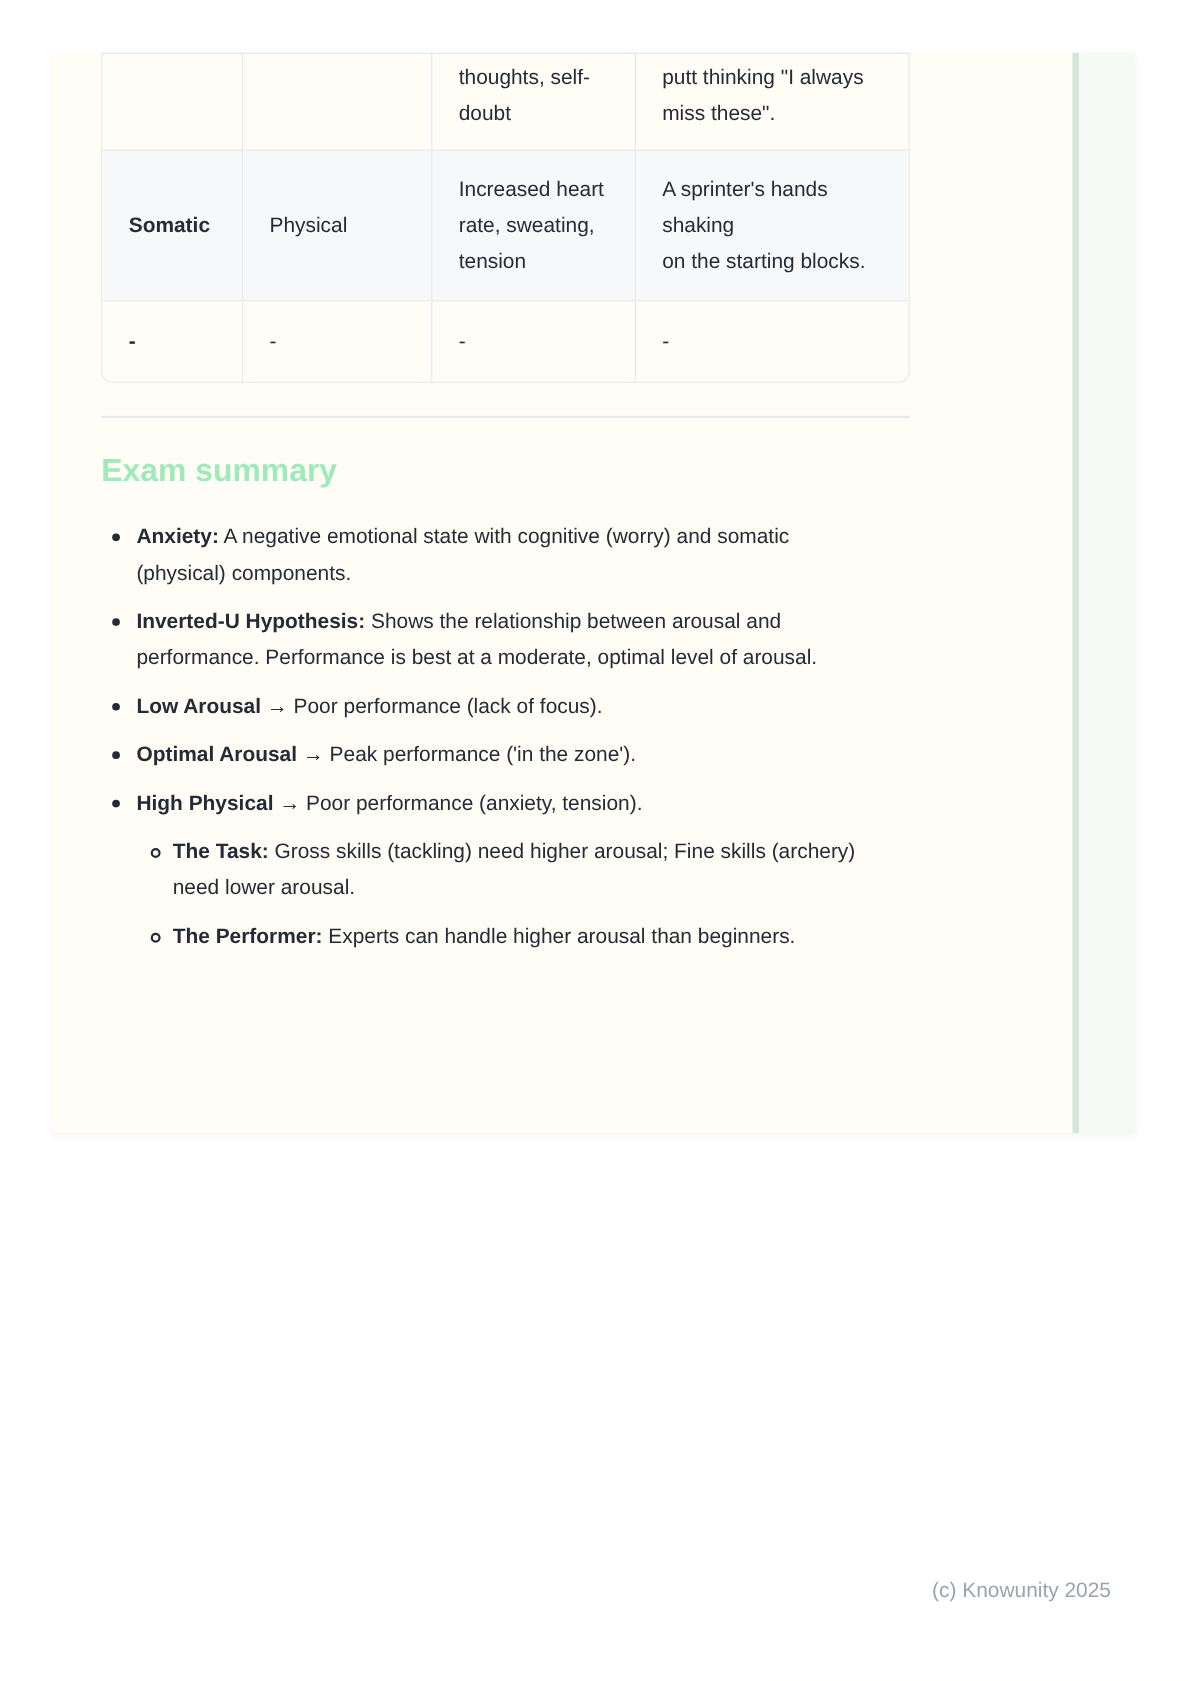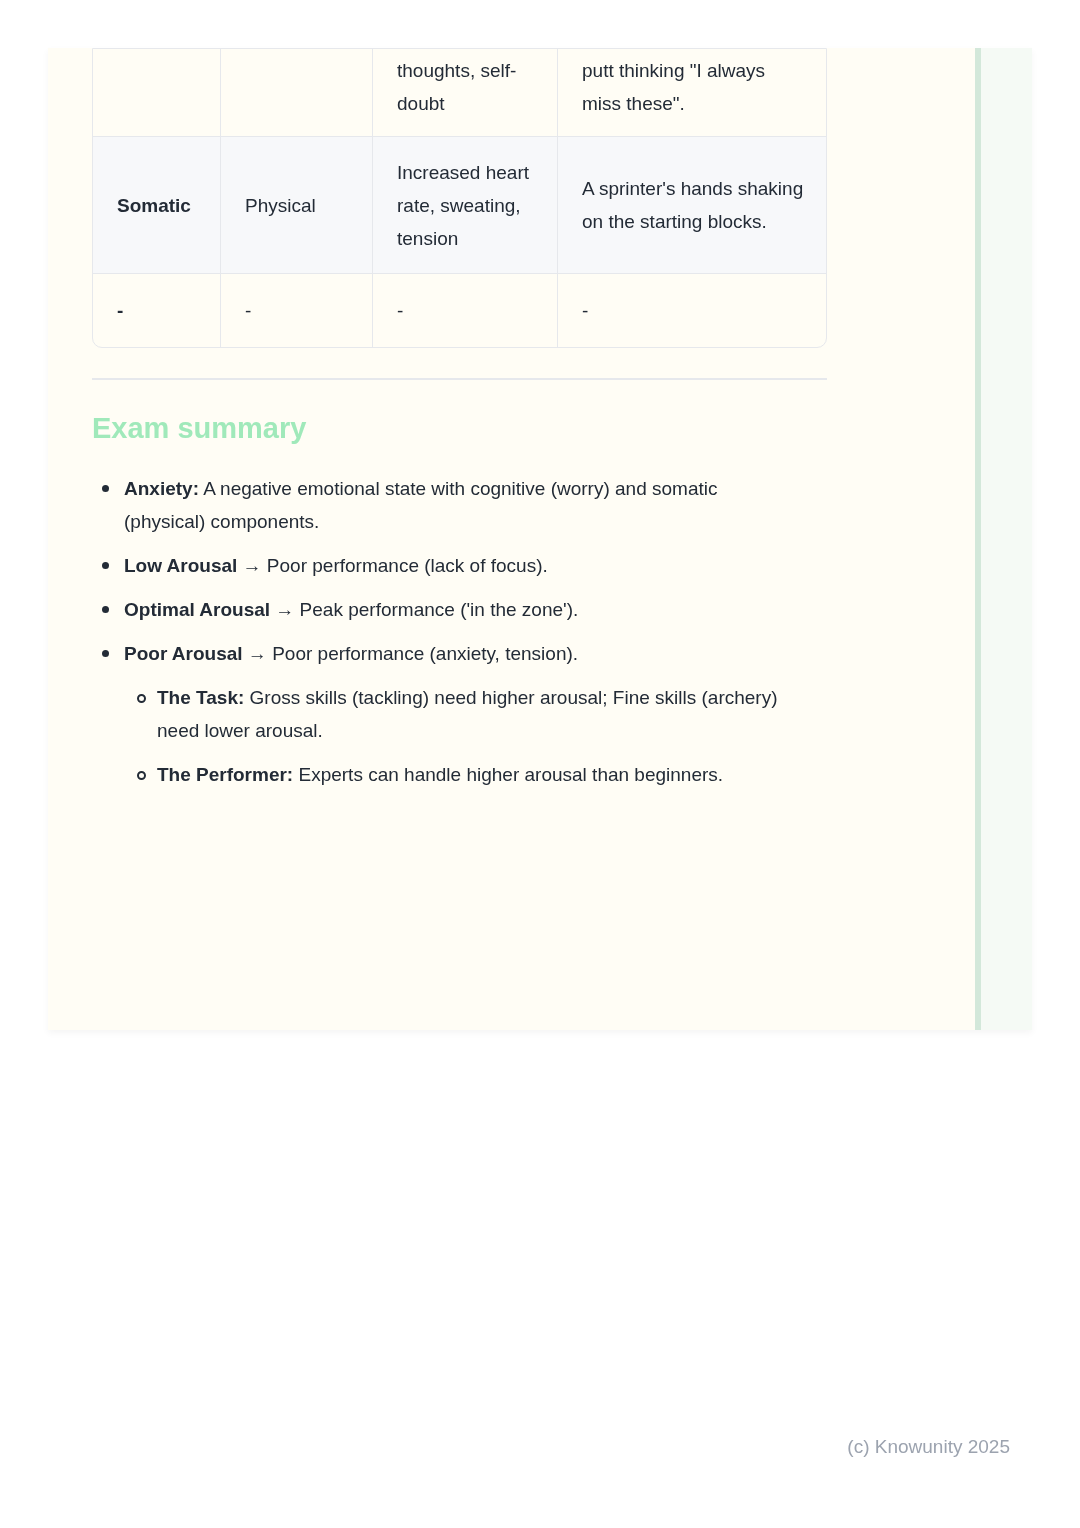--- a/index.html
+++ b/index.html
@@ -50,21 +50,21 @@
     font-size:19px;line-height:33px;
     white-space:pre-line;
     display:flex;align-items:center;
     border-left:1px solid var(--table-border);
     overflow:hidden;
   }
   .tcell:first-child{border-left:none;font-weight:700;}
   .trow.clipped .tcell{align-items:flex-start;padding-top:5px;}
   .c0{width:127px;}
   .c1{width:152px;}
-  .c2{width:185px;}
+  .c2{width:185px;margin-left:20px;}
   .c3{flex:1;}
   
   .divider{
     position:absolute;left:44px;top:330px;width:735px;height:2px;
     background:var(--table-border);
   }
   .heading{
     position:absolute;left:44px;top:360px;margin:0;
     font-size:29px;font-weight:700;line-height:40px;
     color:var(--heading-green);
@@ -129,23 +129,25 @@
       </div>
     </div>
 
   <div class="divider"></div>
 
   <h2 class="heading">Exam summary</h2>
 
   <div class="slist" id="summary-list">
       <div class="li"><span class="marker"></span><b>Anxiety:</b><span> A negative emotional state with cognitive (worry) and somatic
 (physical) components.</span></div>
+      <div class="li"><span class="marker"></span><b>Inverted-U Hypothesis:</b><span> Shows the relationship between arousal and
+performance. Performance is best at a moderate, optimal level of arousal.</span></div>
       <div class="li"><span class="marker"></span><b>Low Arousal →</b><span> Poor performance (lack of focus).</span></div>
       <div class="li"><span class="marker"></span><b>Optimal Arousal →</b><span> Peak performance ('in the zone').</span></div>
-      <div class="li"><span class="marker"></span><b>Poor Arousal →</b><span> Poor performance (anxiety, tension).</span></div>
+      <div class="li"><span class="marker"></span><b>High Physical →</b><span> Poor performance (anxiety, tension).</span></div>
       <div class="li-group">
         <div class="sublist">
           <div class="li nested"><span class="marker"></span><b>The Task:</b><span> Gross skills (tackling) need higher arousal; Fine skills (archery)
 need lower arousal.</span></div>
           <div class="li nested"><span class="marker"></span><b>The Performer:</b><span> Experts can handle higher arousal than beginners.</span></div>
         </div>
       </div>
     </div>
 </div>
 

